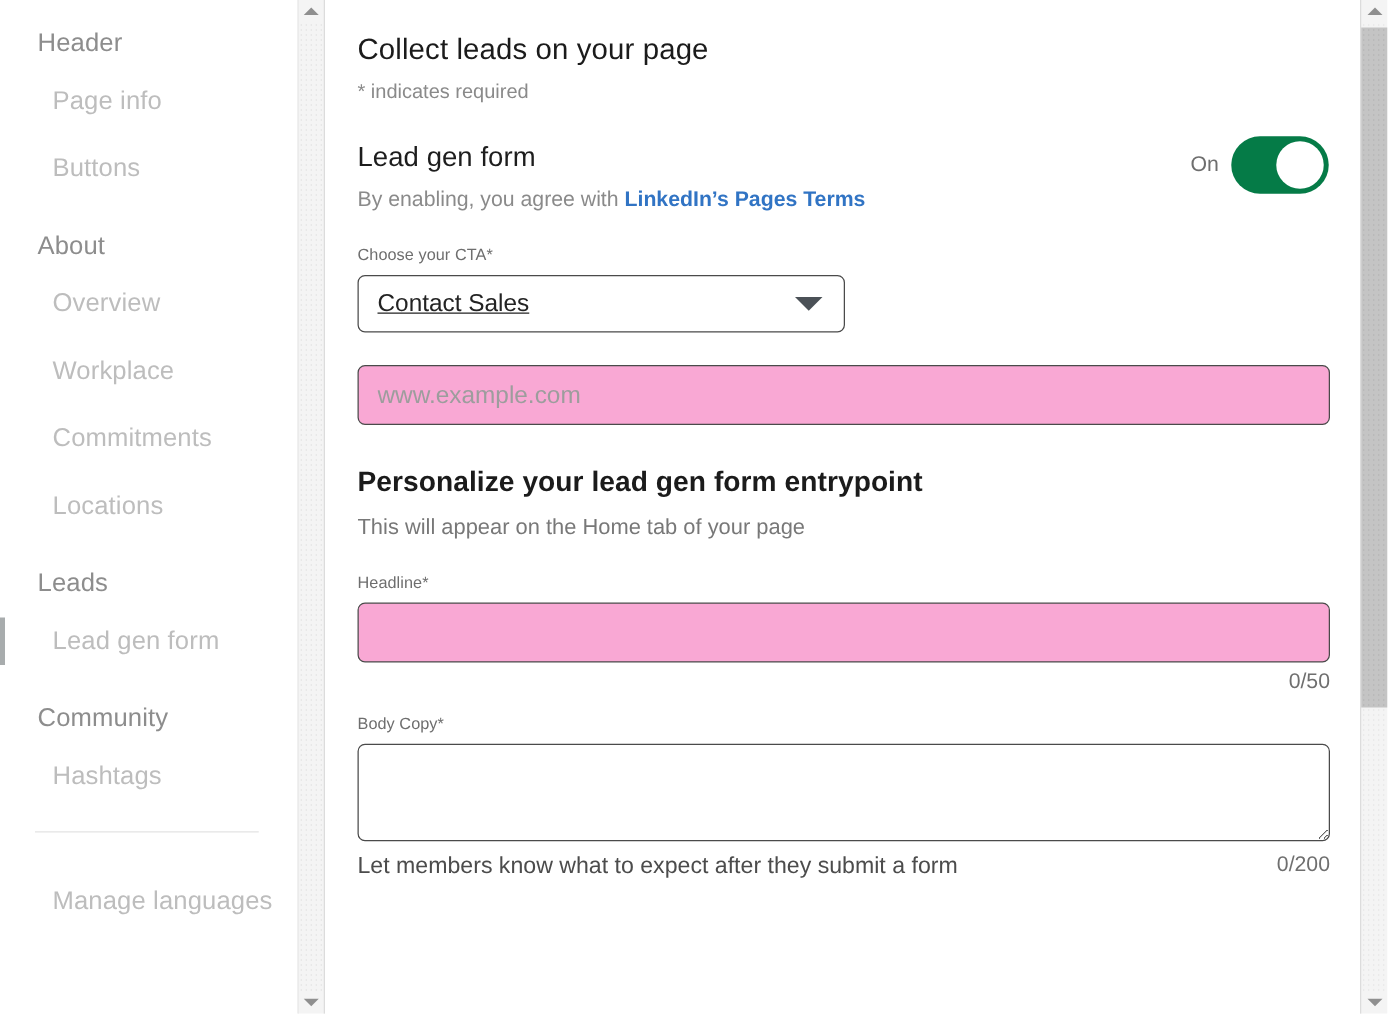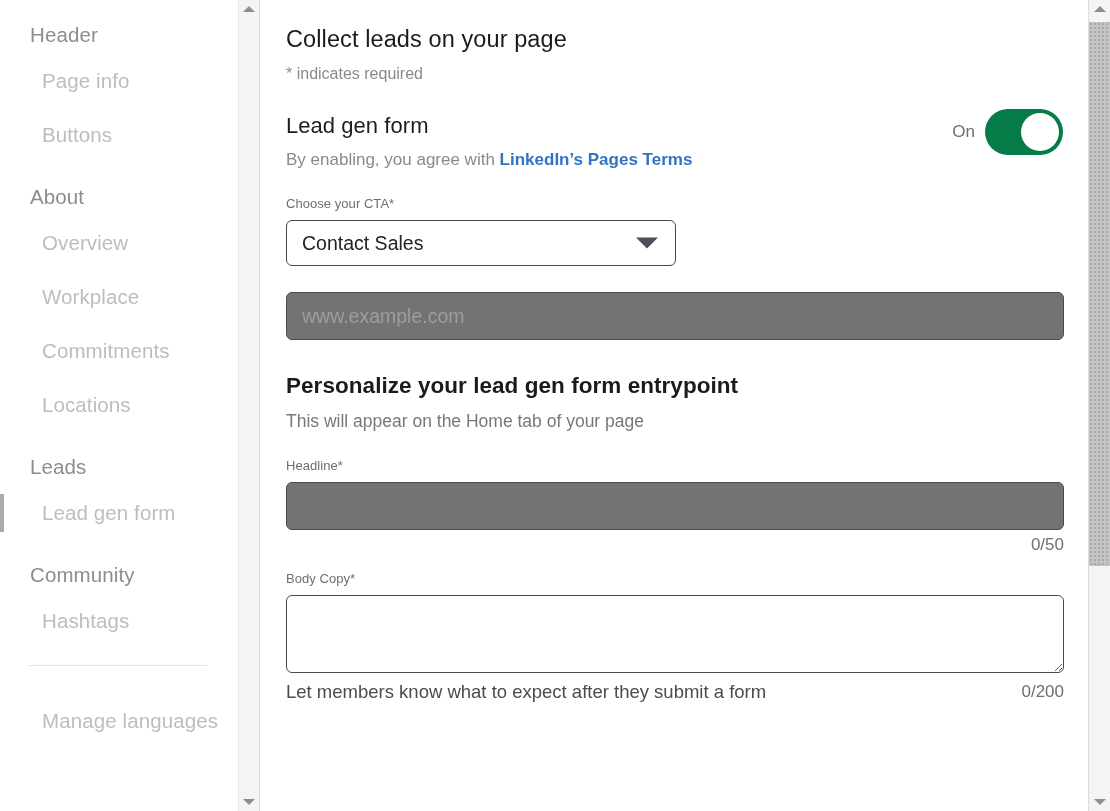--- a/index.html
+++ b/index.html
@@ -242,40 +242,41 @@
     height: 46px;
     border: 1.6px solid #4a4a4a;
     border-radius: 6px;
     background: #ffffff;
     display: flex;
     align-items: center;
     padding: 0 15px;
     font-size: 19.5px;
     color: #232323;
     cursor: pointer;
+    text-decoration: underline;
   }
   .select-caret {
     position: absolute;
     right: 18px;
     top: 50%;
     transform: translateY(-50%);
     width: 0; height: 0;
     border-left: 11px solid transparent;
     border-right: 11px solid transparent;
     border-top: 11px solid #4b5157;
     pointer-events: none;
   }
 
   .text-input {
     display: block;
     width: 778px;
     height: 48px;
     border: 1.6px solid #4a4a4a;
     border-radius: 6px;
-    background: #737373;
+    background: #f9a8d4;
     padding: 0 15px;
     font-size: 19.5px;
     font-family: "Liberation Sans", "DejaVu Sans", sans-serif;
     color: #232323;
     outline: none;
   }
   .text-input::placeholder { color: #9d9d9d; }
 
   .h2 {
     margin: 0;

